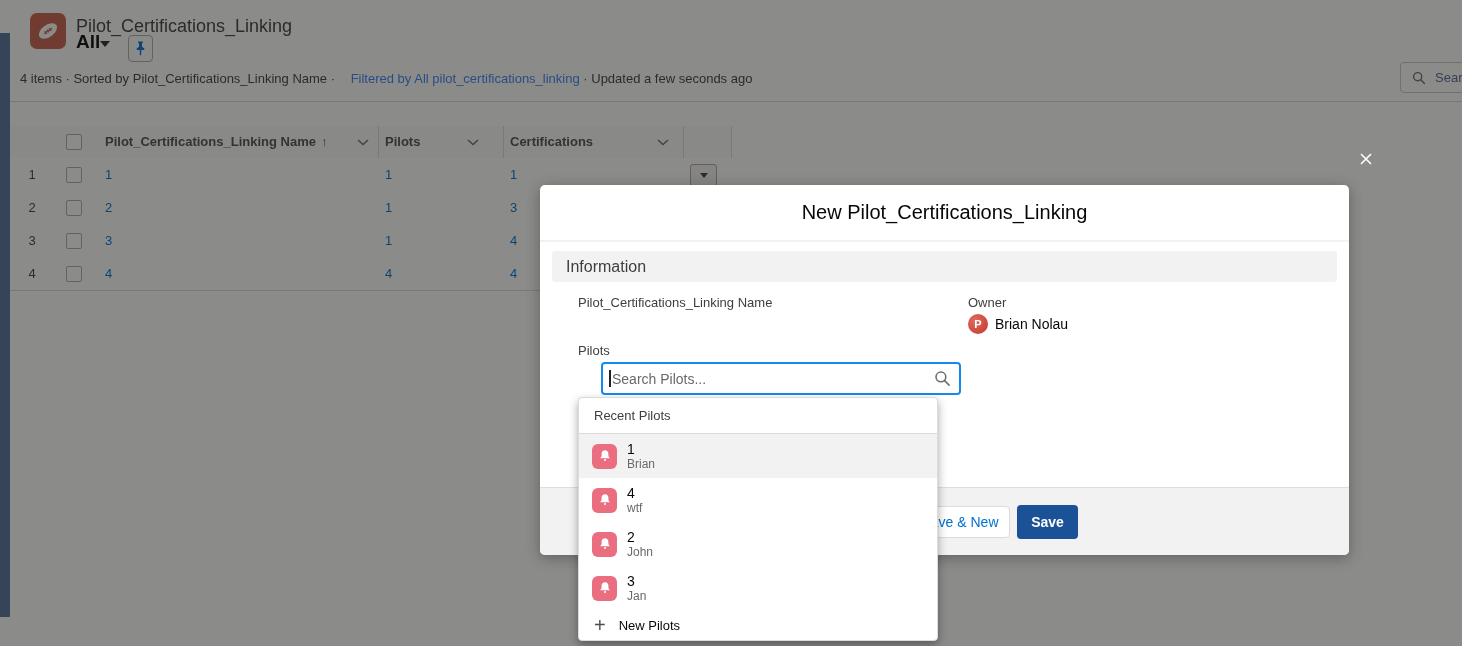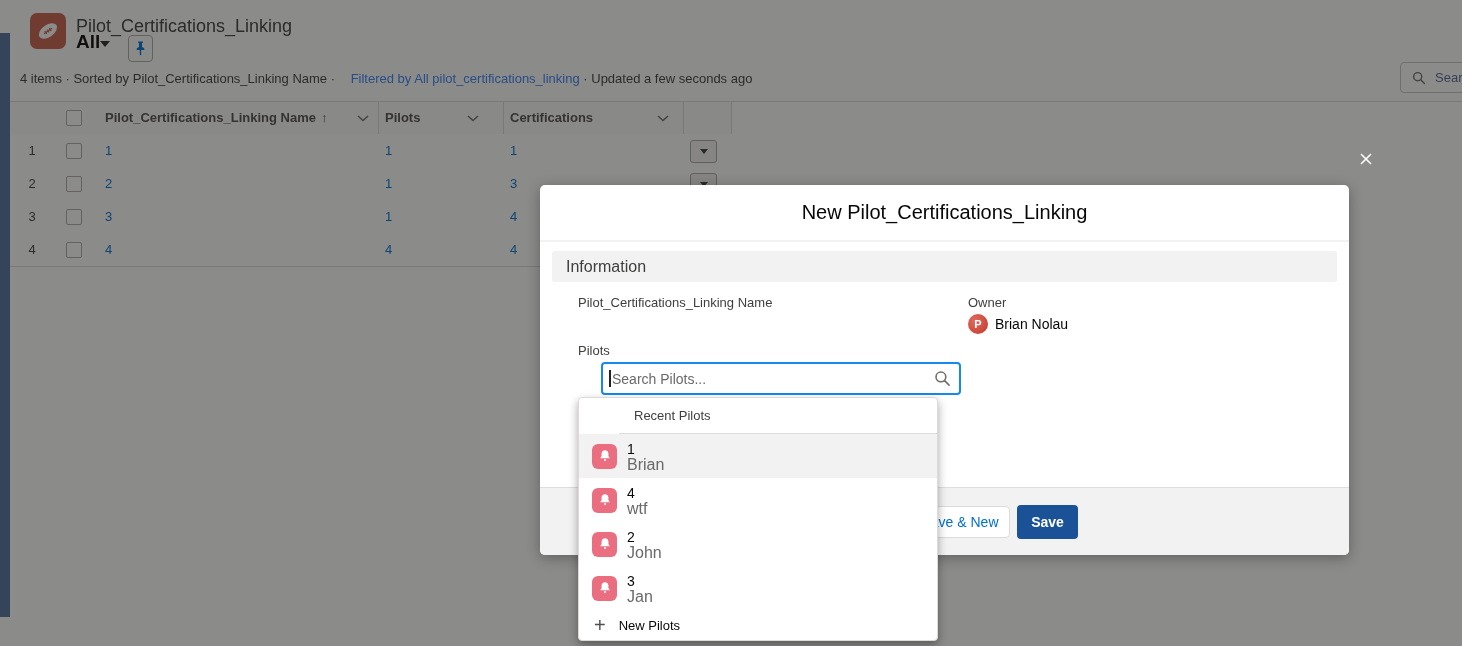--- a/index.html
+++ b/index.html
@@ -23,21 +23,21 @@
   #list-search{left:1400px;top:62px;width:200px;height:31px;border:1px solid #c9c7c5;border-radius:4px;
                background:#fff;display:flex;align-items:center;padding-left:11px;gap:7px;box-sizing:border-box;}
   #list-search input{border:0;outline:0;font-size:13px;color:#3e3e3c;width:130px;
                      font-family:"Liberation Sans",sans-serif;background:transparent;}
   #list-search input::placeholder{color:#54698d;}
 
   
   #table-topline{left:10px;top:101px;width:1452px;height:1px;background:#dddbda;}
   #thead{left:10px;top:102px;width:722px;height:32px;background:#fafaf9;
          border-bottom:1px solid #dddbda;}
-  #thead,#tbody .trow{position:absolute;}
+  #thead,#tbody .trow{position:absolute;margin-top:24px;}
   .sep{position:absolute;top:0;bottom:0;width:1px;background:#dddbda;}
   .hcell{position:absolute;top:0;height:32px;line-height:32px;font-size:13px;font-weight:bold;color:#514f4d;white-space:nowrap;}
   .sort-arrow{font-weight:bold;color:#514f4d;margin-left:5px;font-size:13px;}
   .chev{position:absolute;top:13px;}
   .cbx{position:absolute;width:14px;height:14px;border:1px solid #b0adab;border-radius:2px;background:#fff;}
   .trow{left:10px;width:722px;height:33px;background:#fff;border-bottom:1px solid #dddbda;}
   .rownum{position:absolute;left:12px;top:9px;width:20px;text-align:center;font-size:13px;color:#3e3e3c;}
   .cell-link{position:absolute;top:9px;font-size:13px;color:#0070d2;text-decoration:none;cursor:pointer;}
   .row-action{position:absolute;left:680px;top:6px;width:25px;height:21px;background:#f4f3f2;
               border:1px solid #a8a6a4;border-radius:3px;display:flex;align-items:center;justify-content:center;cursor:pointer;}
@@ -72,28 +72,28 @@
   #btn-save{position:absolute;left:477px;top:17px;width:61px;height:34px;background:#1b5297;border:0;
             border-radius:4px;color:#fff;font-size:14px;font-weight:600;
             font-family:"Liberation Sans",sans-serif;cursor:pointer;}
   #modal-close{left:1353px;top:146px;width:26px;height:26px;z-index:30;background:transparent;border:0;
                cursor:pointer;display:flex;align-items:center;justify-content:center;}
 
   
   #lookup{left:578px;top:397px;width:360px;height:244px;background:#fff;border:1px solid #dddbda;
           border-radius:4px;box-shadow:0 4px 10px rgba(0,0,0,.35);z-index:40;box-sizing:border-box;}
   #lookup-header{height:36px;line-height:35px;padding-left:15px;font-size:13px;color:#3e3e3c;
-                 border-bottom:1px solid #dddbda;box-sizing:border-box;margin-left:40px;}
+                 border-bottom:1px solid #dddbda;box-sizing:border-box;}
   .lk-item{height:44px;display:flex;align-items:center;padding-left:13px;gap:10px;cursor:pointer;}
   .lk-item.hl{background:#f3f2f2;}
   .lk-ic{width:25px;height:25px;border-radius:6px;background:#ea6d80;flex:0 0 25px;
          display:flex;align-items:center;justify-content:center;}
   .lk-txt{display:flex;flex-direction:column;}
   .lk-title{font-size:14px;color:#080707;line-height:16px;}
-  .lk-sub{font-size:16px;color:#696969;line-height:15px;}
+  .lk-sub{font-size:12px;color:#696969;line-height:15px;}
   .lk-new{height:30px;display:flex;align-items:center;padding-left:15px;gap:13px;cursor:pointer;}
   .lk-plus{font-size:20px;color:#514f4d;line-height:20px;}
   .lk-new-label{font-size:13px;color:#080707;}
 </style>
 </head>
 <body>
 
 <div id="stage">
 
   <div class="abs" id="bg-strip"></div>

